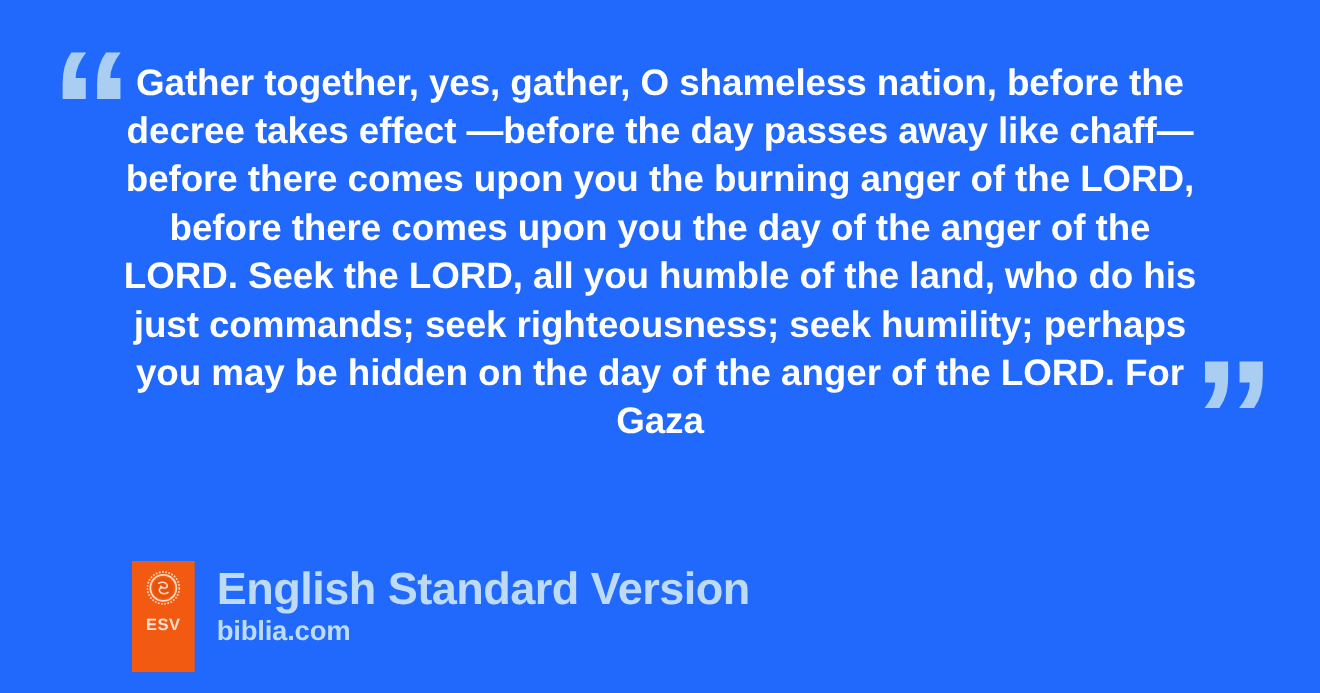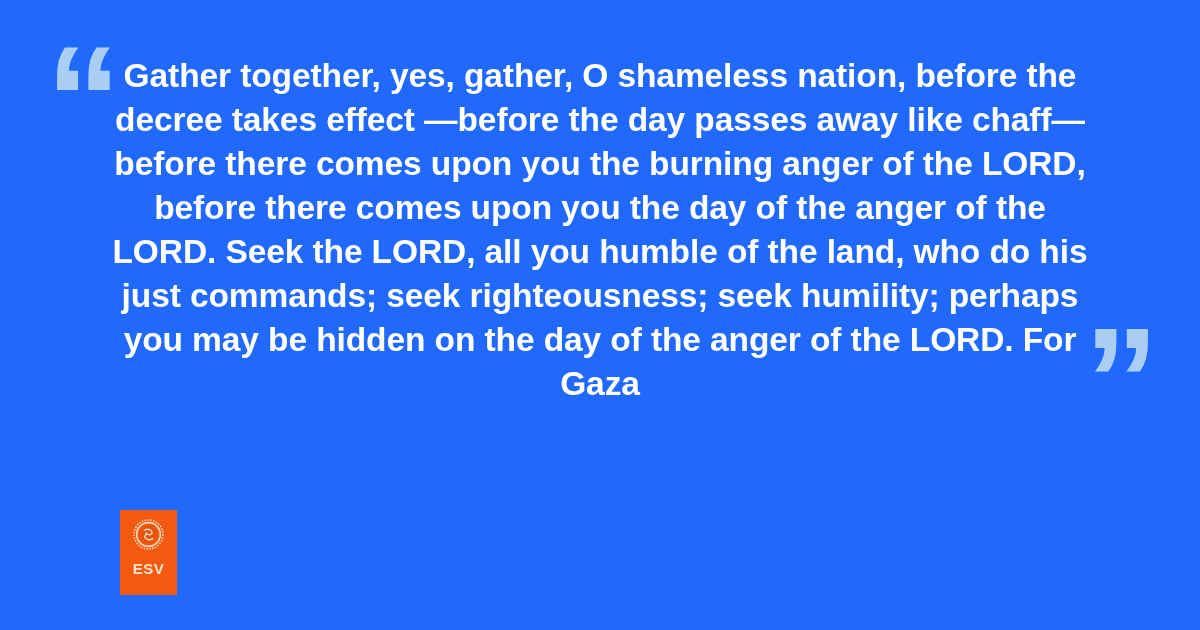--- a/index.html
+++ b/index.html
@@ -70,21 +70,21 @@
   .attribution {
     position:absolute;
     left:120px;
     top:510px;
     display:flex;
     align-items:flex-start;
   }
 
   .logo-box {
     width:57px;
-    height:85px;
+    height:101px;
     background:#F15A10;
     display:flex;
     flex-direction:column;
     align-items:center;
     justify-content:flex-start;
     padding-top:9px;
     flex:0 0 auto;
   }
 
   .logo-seal {
@@ -149,16 +149,20 @@
       <svg class="logo-seal" viewBox="0 0 32 32">
         <circle cx="16" cy="16" r="15" fill="none" stroke="#FBD9C2" stroke-width="1.6" stroke-dasharray="1.6 1.4"></circle>
         <circle cx="16" cy="16" r="12.2" fill="none" stroke="#FBD9C2" stroke-width="1.7"></circle>
         <circle cx="16" cy="16" r="9.6" fill="#E8530C"></circle>
         <path d="M11.6 11.6c2.6-1.6 6.1-1.3 7.6 0.9 1.1 1.6 0.3 3.3-1.5 3.6-1.7 0.3-3.4-0.4-4.3-1.6" fill="none" stroke="#FBD9C2" stroke-width="1.5" stroke-linecap="round"></path>
         <path d="M20.4 20.3c-2.6 1.7-6.2 1.4-7.7-0.8-1.1-1.6-0.3-3.3 1.5-3.6" fill="none" stroke="#FBD9C2" stroke-width="1.5" stroke-linecap="round"></path>
       </svg>
       <span class="logo-abbr">ESV</span>
     </div>
 
+    <div class="attr-text">
+      <div class="attr-title">English Standard Version</div>
+      <div class="attr-site">biblia.com</div>
+    </div>
 
   </div>
 
 </div>
 
 </body></html>

